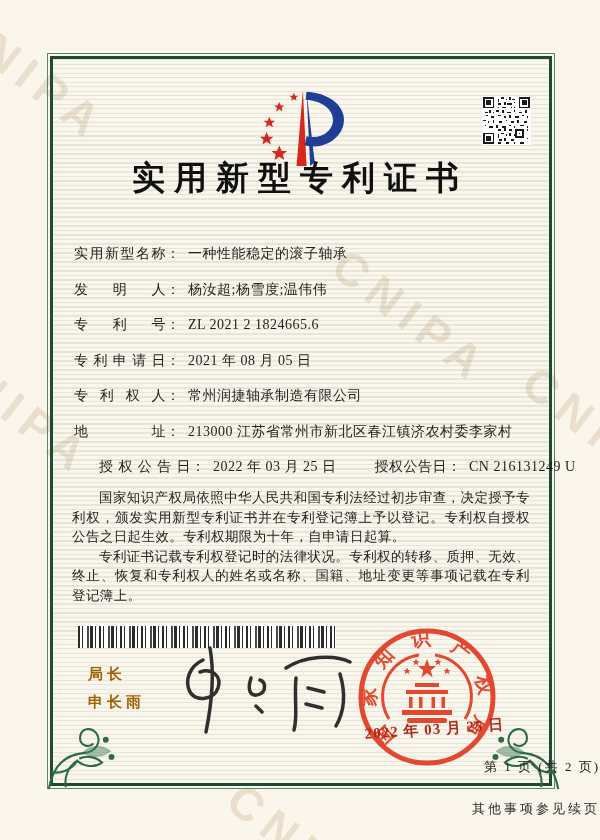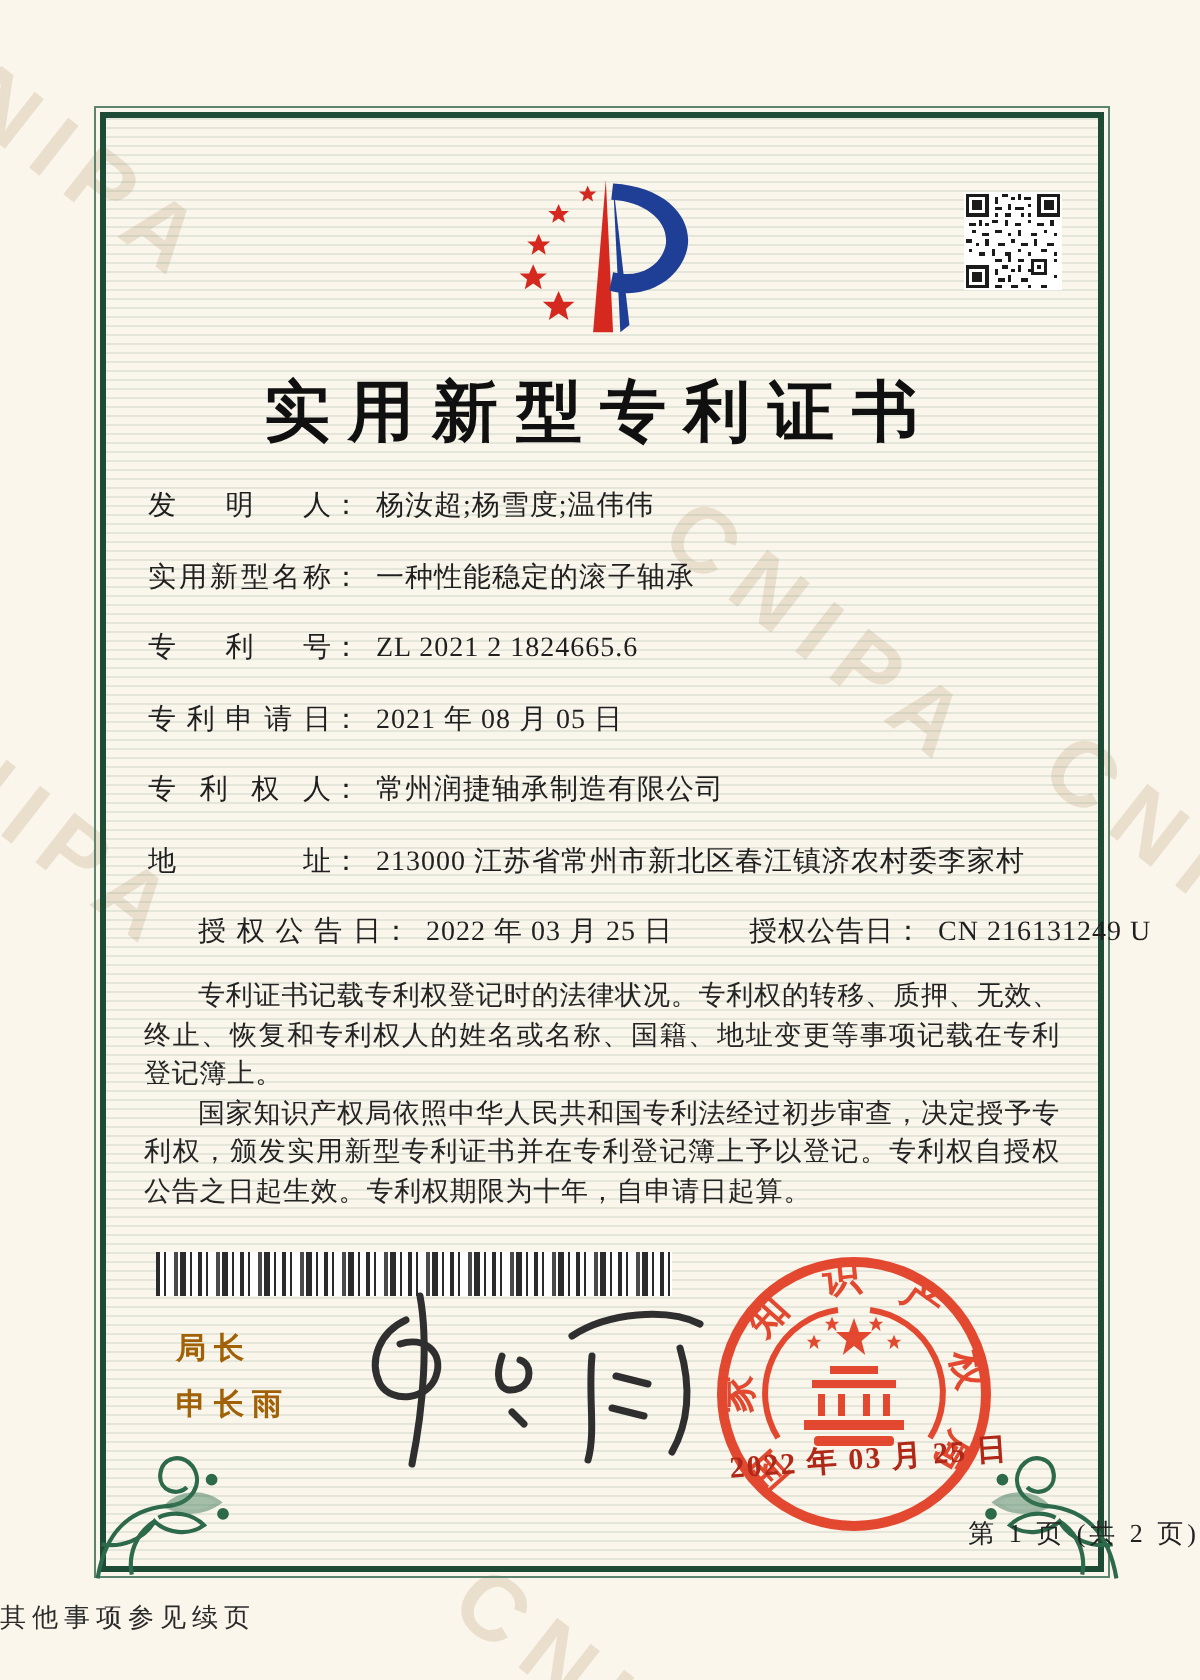--- a/index.html
+++ b/index.html
@@ -22,21 +22,21 @@
     position:absolute;left:50px;top:56px;width:502px;height:730px;
     box-sizing:border-box;
     border:3px solid #1d4b35;
     outline:1px solid #5c8570;outline-offset:2px;
     background-image:repeating-linear-gradient(180deg,
       rgba(106,148,120,0.16) 0px, rgba(106,148,120,0.16) 1px,
       transparent 1px, transparent 4.5px);
   }
   .cert-no{left:72px;top:88px;font-size:13.5px;letter-spacing:2px;color:#222;}
   .title{
-    left:0;right:0;top:184px;text-align:center;
+    left:0;right:0;top:156px;text-align:center;
     font-size:33px;font-weight:bold;letter-spacing:9px;color:#101010;
   }
   .fields{left:74px;top:243px;width:462px;font-size:14px;}
   .frow{margin-bottom:13.5px;line-height:22px;white-space:nowrap;}
   .lbl{
     display:inline-block;width:92px;vertical-align:bottom;
     text-align:justify;text-align-last:justify;letter-spacing:0.5px;
   }
   .val{margin-left:8px;letter-spacing:0.5px;}
   .half{display:inline-block;width:272px;margin-left:25px;}
@@ -56,21 +56,21 @@
     font-family:"Liberation Sans","DejaVu Sans",sans-serif;
     font-weight:bold;font-size:15px;letter-spacing:4px;color:#a16207;
   }
   .seal-wrap{left:332px;top:600px;width:190px;height:190px;opacity:0.93;}
   .seal-date{
     left:357px;top:720px;width:155px;text-align:center;
     font-size:15px;font-weight:bold;color:#b02817;letter-spacing:1px;
     transform:rotate(-4deg);
   }
   .page-num{left:0;right:0;top:758px;text-align:right;font-size:13px;letter-spacing:2px;color:#222;}
-  .note{left:0;right:0;top:800px;text-align:left;font-size:13px;letter-spacing:3px;color:#2a2a2a;}
+  .note{left:0;right:0;top:800px;text-align:right;font-size:13px;letter-spacing:3px;color:#2a2a2a;}
   svg{display:block;}
 </style>
 </head>
 <body>
 
 <div class="page">
 
   <span class="wm" style="left:-28px;top:-4px;">CNIPA</span>
   <span class="wm" style="left:355px;top:238px;">CNIPA</span>
   <span class="wm" style="left:-42px;top:330px;">CNIPA</span>
@@ -111,24 +111,24 @@
         <path d="M9,20h2v1h-2z M13,19h1v2h-1z M16,20h2v1h-2z M27,20h1v1h-1z M9,23h1v2h-1z M11,22h2v1h-2z M14,23h1v1h-1z M16,22h1v2h-1z M19,23h2v1h-2z M10,26h2v1h-2z M13,25h1v2h-1z M17,26h2v1h-2z M27,25h1v1h-1z M9,28h2v1h-2z M14,28h2v1h-2z M19,28h1v1h-1z M23,28h2v1h-2z"></path>
         <path d="M20,20h5v1h-5z M20,24h5v1h-5z M20,21h1v3h-1z M24,21h1v3h-1z M22,22h1v1h-1z"></path>
       </g>
     </svg>
   </div>
 
   <div class="abs title">实用新型专利证书</div>
 
   <div class="abs fields">
     <div class="frow">
+      <span class="lbl">实用新型名称</span><span>：</span><span class="val">一种性能稳定的滚子轴承</span>
+    </div>
+    <div class="frow">
       <span class="lbl">发明人</span><span>：</span><span class="val">杨汝超;杨雪度;温伟伟</span>
-    </div>
-    <div class="frow">
-      <span class="lbl">实用新型名称</span><span>：</span><span class="val">一种性能稳定的滚子轴承</span>
     </div>
     <div class="frow">
       <span class="lbl">专利号</span><span>：</span><span class="val">ZL 2021 2 1824665.6</span>
     </div>
     <div class="frow">
       <span class="lbl">专利申请日</span><span>：</span><span class="val">2021 年 08 月 05 日</span>
     </div>
     <div class="frow">
       <span class="lbl">专利权人</span><span>：</span><span class="val">常州润捷轴承制造有限公司</span>
     </div>
@@ -139,22 +139,22 @@
       <span class="half">
         <span class="lbl">授权公告日</span><span>：</span><span class="val">2022 年 03 月 25 日</span>
       </span>
       <span>
         <span style="letter-spacing:0.5px;">授权公告日</span><span>：</span><span class="val">CN 216131249 U</span>
       </span>
     </div>
   </div>
 
   <div class="abs body-text">
+    <p>国家知识产权局依照中华人民共和国专利法经过初步审查，决定授予专利权，颁发实用新型专利证书并在专利登记簿上予以登记。专利权自授权公告之日起生效。专利权期限为十年，自申请日起算。</p>
     <p>专利证书记载专利权登记时的法律状况。专利权的转移、质押、无效、终止、恢复和专利权人的姓名或名称、国籍、地址变更等事项记载在专利登记簿上。</p>
-    <p>国家知识产权局依照中华人民共和国专利法经过初步审查，决定授予专利权，颁发实用新型专利证书并在专利登记簿上予以登记。专利权自授权公告之日起生效。专利权期限为十年，自申请日起算。</p>
   </div>
 
   <div class="abs barcode"></div>
 
   <div class="abs officer" style="left:88px;top:665px;">局长</div>
   <div class="abs officer" style="left:88px;top:693px;">申长雨</div>
 
   <div class="abs" style="left:148px;top:640px;">
     <svg width="210" height="95" viewBox="0 0 210 95" fill="none" stroke="#2f2f2f" stroke-width="3.5" stroke-linecap="round">
       <path d="M55,20 C42,26 36,40 42,52 C48,62 66,60 70,48 C74,36 64,28 52,32"></path>

